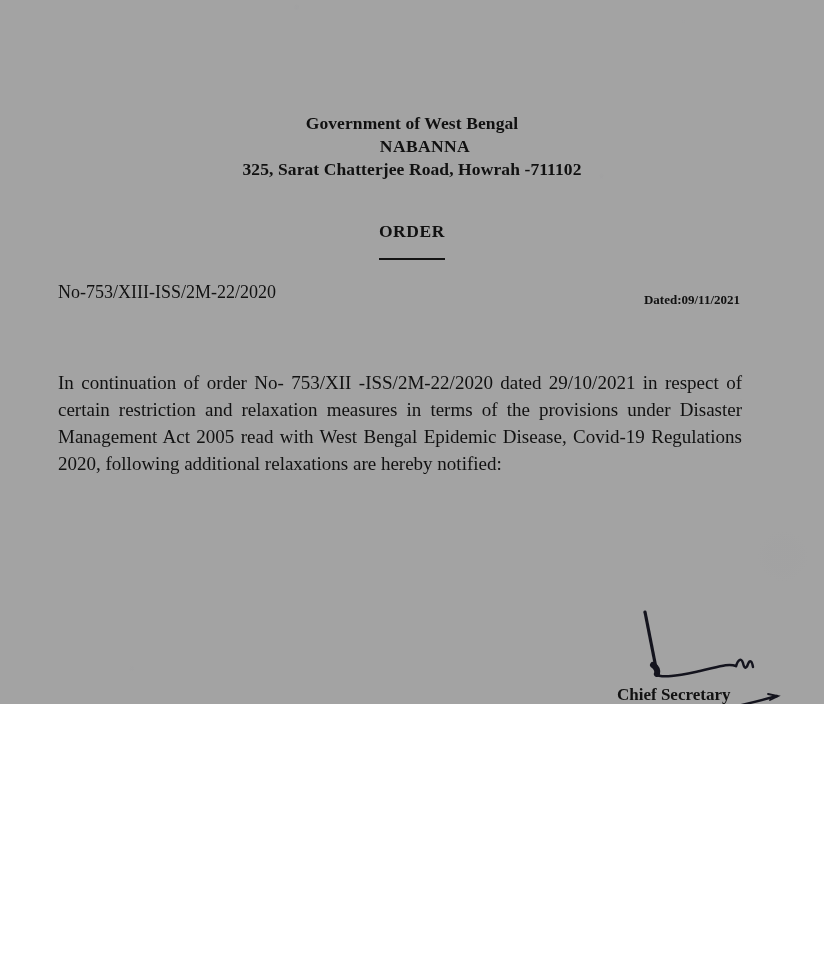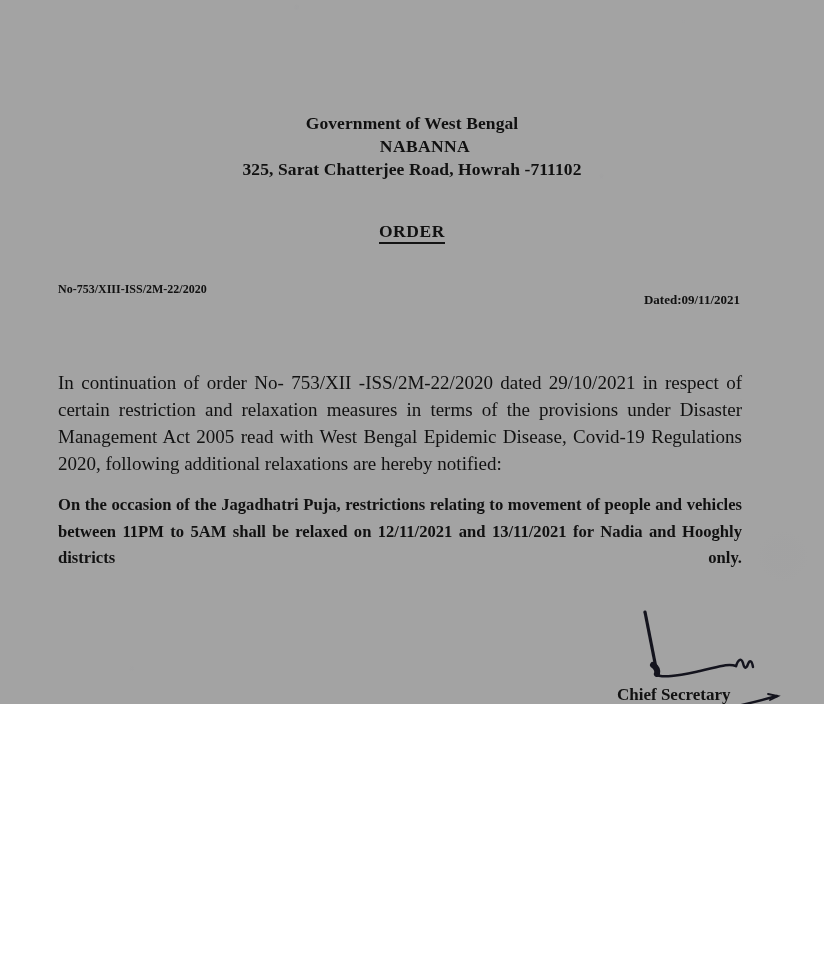--- a/index.html
+++ b/index.html
@@ -58,36 +58,36 @@
     left: 0;
     top: 221px;
     width: 824px;
     text-align: center;
   }
   .order-title span {
     font-weight: bold;
     font-size: 17.5px;
     letter-spacing: 0.6px;
     border-bottom: 2px solid #141414;
-    padding-bottom: 1px;
+    padding-bottom: 17px;
   }
 
   .meta-row {
     position: absolute;
     left: 58px;
     top: 282px;
     width: 682px;
     height: 24px;
   }
   .order-no {
     position: absolute;
     left: 0;
     top: 0;
-    font-weight: bold;
-    font-size: 12px;
+    font-weight: normal;
+    font-size: 18px;
     white-space: nowrap;
   }
   .order-date {
     position: absolute;
     right: 0;
     top: 10px;
     font-weight: bold;
     font-size: 13px;
     white-space: nowrap;
   }
@@ -158,21 +158,20 @@
     <span>ORDER</span>
   </div>
 
   <div class="meta-row">
     <div class="order-no">No-753/XIII-ISS/2M-22/2020</div>
     <div class="order-date">Dated:09/11/2021</div>
   </div>
 
   <div class="body-text">In continuation of order No- 753/XII -ISS/2M-22/2020 dated 29/10/2021 in respect of certain restriction and relaxation measures in terms of the provisions under Disaster Management Act 2005 read with West Bengal Epidemic Disease, Covid-19 Regulations 2020, following additional relaxations are hereby notified:</div>
 
-  <div class="emphasis-text">On the occasion of the Jagadhatri Puja,  restrictions relating to movement of people and vehicles between 11PM to 5AM shall be relaxed on 12/11/2021 and 13/11/2021 for Nadia and Hooghly districts only.</div>
 
   <div class="signature-area">
     <svg class="signature-svg" width="210" height="145" viewBox="0 0 210 145">
 
       <path d="M45 17 C 48 33, 52 52, 56 73" fill="none" stroke="#14141e" stroke-width="3.2" stroke-linecap="round"></path>
 
       <path d="M53 70 C 56 72, 58 75, 57 79" fill="none" stroke="#14141e" stroke-width="6" stroke-linecap="round"></path>
 
       <path d="M55 79 C 62 84, 80 80, 100 76 C 118 72, 128 68, 136 71" fill="none" stroke="#14141e" stroke-width="2.6" stroke-linecap="round"></path>
 

